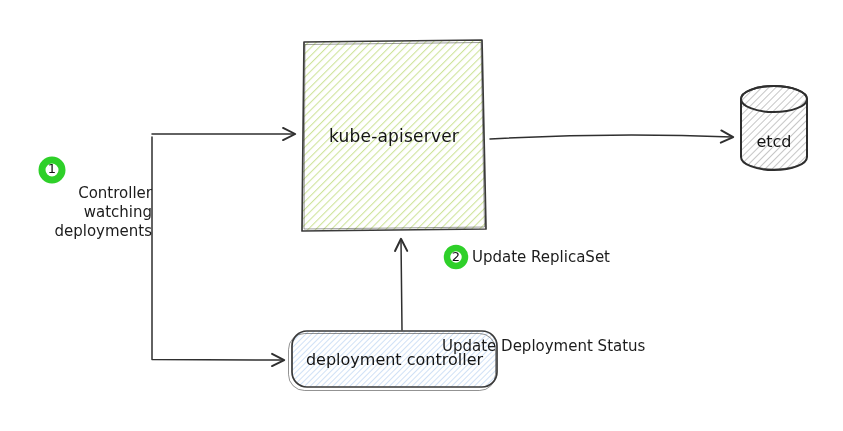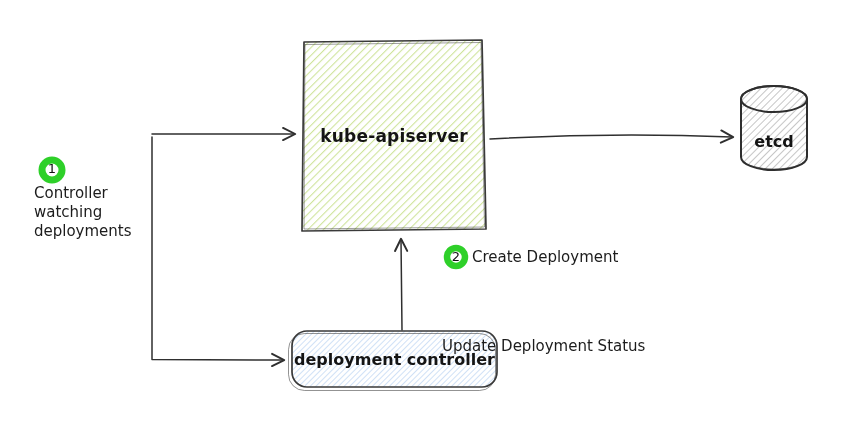--- a/index.html
+++ b/index.html
@@ -8,27 +8,27 @@
     width:843px;height:431px;
     background:#ffffff;
     font-family:"DejaVu Sans", sans-serif;
     color:#1c1c1c;
     overflow:hidden;
   }
   .canvas svg{position:absolute;left:0;top:0;}
   .label{
     position:absolute;
     display:flex;align-items:center;justify-content:center;
-    font-weight:bold;color:#141414;
+    font-weight:normal;color:#141414;
   }
   .apiserver-label{left:302px;top:40px;width:184px;height:192px;font-size:17px;letter-spacing:.2px;}
   .etcd-label{left:741px;top:127px;width:66px;height:28px;font-size:16px;}
   .controller-label{left:292px;top:331px;width:205px;height:56px;font-size:16px;}
   .note{position:absolute;font-size:15px;color:#1c1c1c;white-space:nowrap;}
-  .step1-note{left:34px;top:184px;width:118px;text-align:left;line-height:1.28;white-space:normal;}
+  .step1-note{left:34px;top:184px;width:118px;text-align:right;line-height:1.28;white-space:normal;}
   .step2-note{left:472px;top:248px;}
   .update-note{left:442px;top:289px;margin-top:48px;}
   .badge-num{
     position:absolute;width:20px;text-align:center;
     font-size:13px;color:#111;line-height:14px;
   }
   .badge-num.b1{left:42px;top:162px;}
   .badge-num.b2{left:446px;top:250px;}
 </style>
 </head>
@@ -75,17 +75,17 @@
   </svg>
 
   <div class="label apiserver-label">kube-apiserver</div>
   <div class="label controller-label">deployment controller</div>
   <div class="label etcd-label">etcd</div>
 
   <span class="badge-num b1">1</span>
   <div class="note step1-note">Controller watching deployments</div>
 
   <span class="badge-num b2">2</span>
-  <div class="note step2-note">Create Deployment</div>
+  <div class="note step2-note">Update ReplicaSet</div>
 
   <div class="note update-note">Update Deployment Status</div>
 
 </div>
 
 </body></html>

